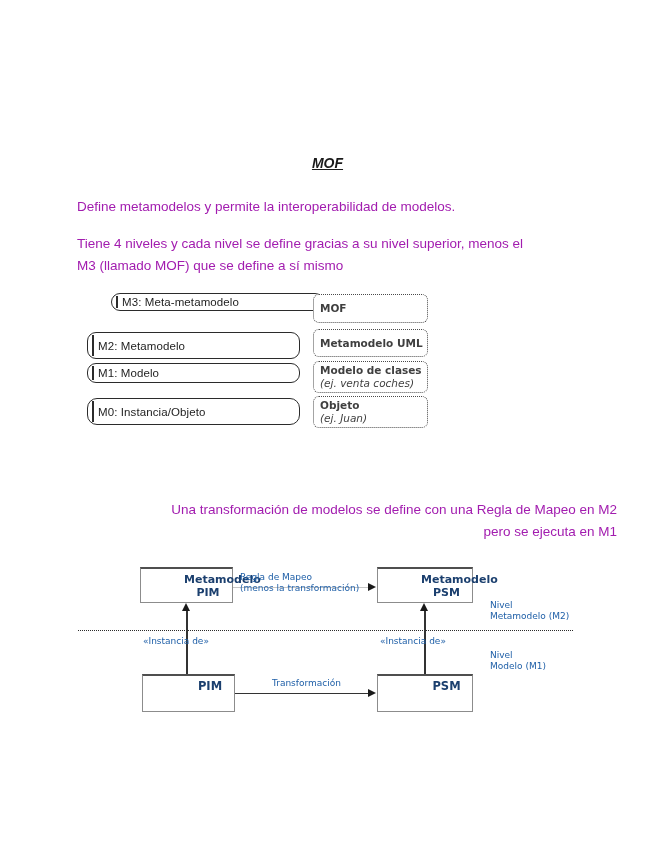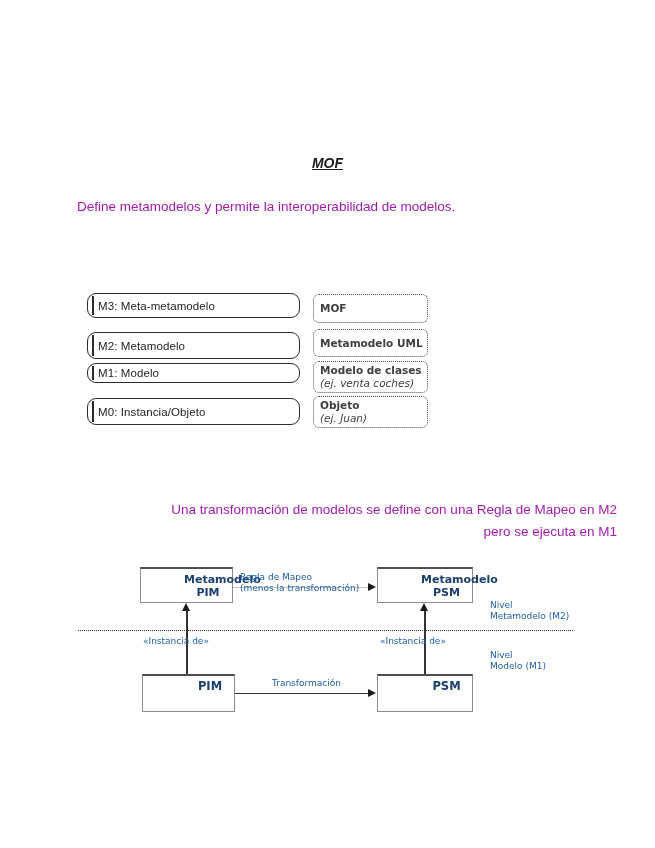--- a/index.html
+++ b/index.html
@@ -61,31 +61,35 @@
   .ah-up{position:absolute;width:0;height:0;
     border-left:4.5px solid transparent;border-right:4.5px solid transparent;border-bottom:8.5px solid #1a1a1a;}
 </style>
 </head>
 <body>
 
 <div class="page">
 
   <h1 class="title t1">MOF</h1>
   <p class="body p1">Define metamodelos y permite la interoperabilidad de modelos.</p>
+  <div class="body p2">
+    <div>Tiene 4 niveles y cada nivel se define gracias a su nivel superior, menos el</div>
+    <div>M3 (llamado MOF) que se define a sí mismo</div>
+  </div>
 
-  <div class="lbox" style="top:293px;height:25px;">
+  <div class="lbox" style="top:293px;height:18px;margin-left:24px;">
     <span>M3: Meta-metamodelo</span>
   </div>
   <div class="lbox" style="top:332px;height:27px;">
     <span>M2: Metamodelo</span>
   </div>
   <div class="lbox" style="top:363px;height:20px;">
     <span>M1: Modelo</span>
   </div>
-  <div class="lbox" style="top:398px;height:27px;">
+  <div class="lbox" style="top:398px;height:27px;border-radius:10px;">
     <span>M0: Instancia/Objeto</span>
   </div>
 
   <div class="rbox" style="top:294px;height:29px;">
     <span class="rtitle">MOF</span>
   </div>
   <div class="rbox" style="top:361px;height:32px;">
     <span class="rtitle">Modelo de clases</span>
     <span class="rex">(ej. venta coches)</span>
   </div>

